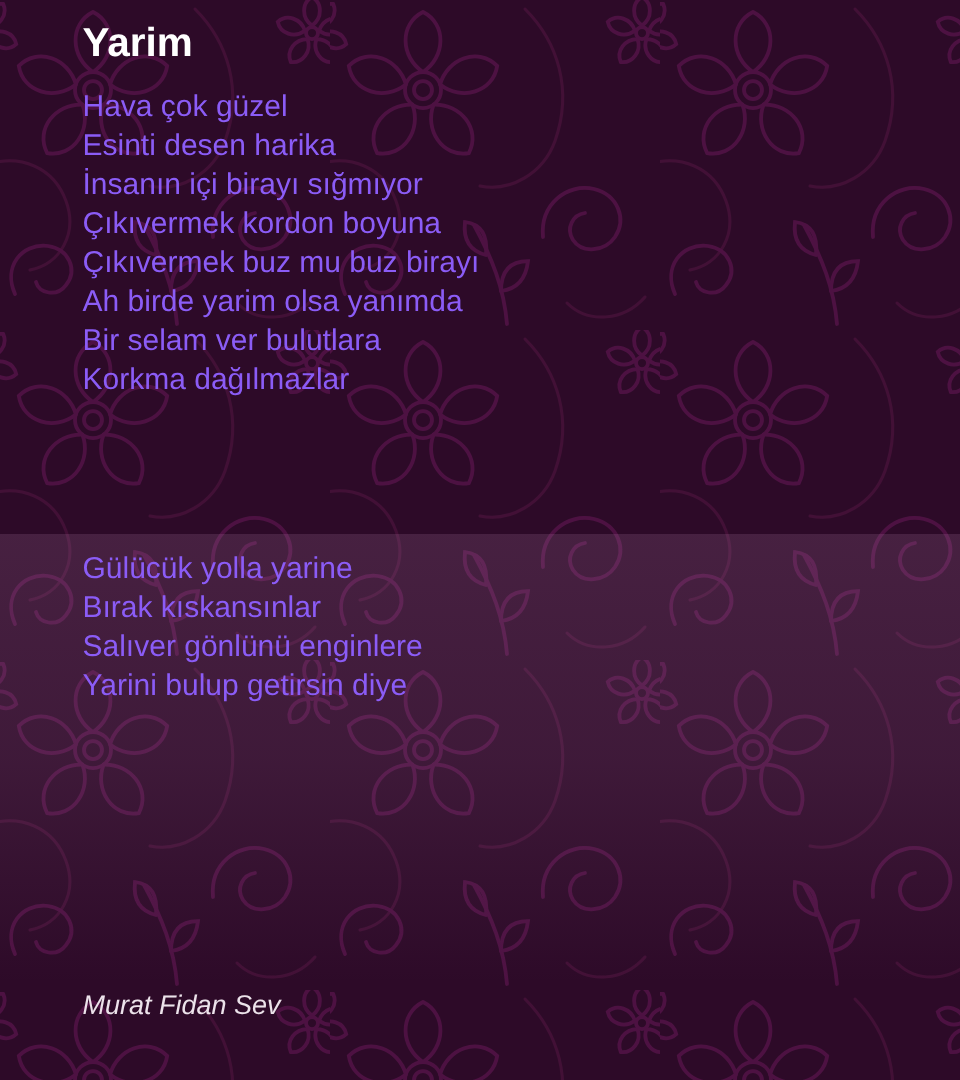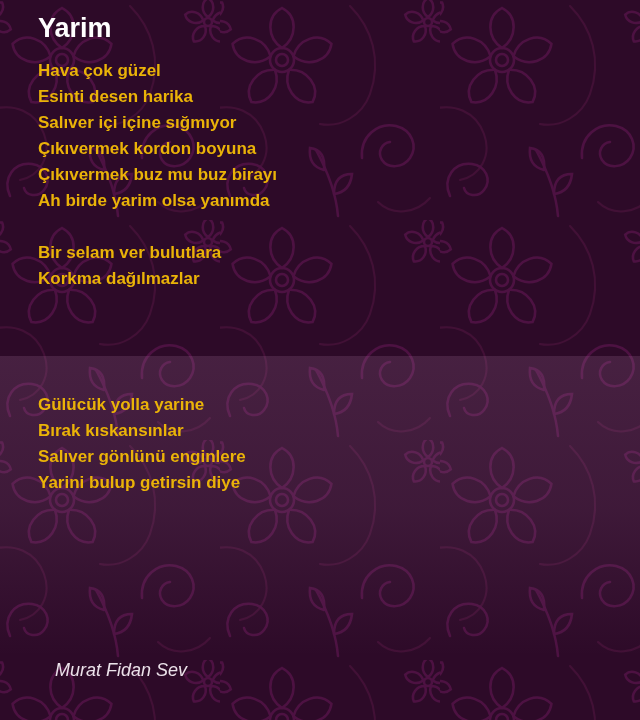--- a/index.html
+++ b/index.html
@@ -17,39 +17,39 @@
   .band {
     position: absolute; left: 0; top: 356px;
     width: 640px; height: 300px;
     background: linear-gradient(to bottom,
       rgba(205,150,195,0.16) 0px,
       rgba(205,150,195,0.11) 150px,
       rgba(205,150,195,0.0) 300px);
     pointer-events: none;
   }
   .content {
-    position: absolute; top: 0; left: 38px; right: 30px;
+    position: absolute; top: 0; left: 55px; right: 30px;
   }
   .poem-title {
     margin: 12px 0 0 0;
     font-size: 27px;
     line-height: 32px;
     font-weight: bold;
     color: #ffffff;
   }
   .poem {
     margin-top: 14px;
   }
   .poem-line {
-    font-size: 17px;
+    font-size: 20px;
     line-height: 26px;
-    font-weight: bold;
-    color: #eab308;
+    font-weight: normal;
+    color: #8b5cf6;
   }
-  .stanza-2 { margin-top: 26px; }
+  .stanza-2 { }
   .stanza-3 { margin-top: 100px; }
   .author-signature {
     position: absolute; left: 55px; top: 655px;
     font-size: 18px;
     line-height: 30px;
     font-style: italic;
     color: #ece2ea;
   }
 </style>
 </head>
@@ -112,21 +112,21 @@
 
 <div class="band"></div>
 
 <div class="content">
   <h1 class="poem-title">Yarim</h1>
 
   <div class="poem">
     <div class="stanza stanza-1">
       <div class="poem-line">Hava çok güzel</div>
       <div class="poem-line">Esinti desen harika</div>
-      <div class="poem-line">Salıver içi içine sığmıyor</div>
+      <div class="poem-line">İnsanın içi birayı sığmıyor</div>
       <div class="poem-line">Çıkıvermek kordon boyuna</div>
       <div class="poem-line">Çıkıvermek buz mu buz birayı</div>
       <div class="poem-line">Ah birde yarim olsa yanımda</div>
     </div>
 
     <div class="stanza stanza-2">
       <div class="poem-line">Bir selam ver bulutlara</div>
       <div class="poem-line">Korkma dağılmazlar</div>
     </div>
 

